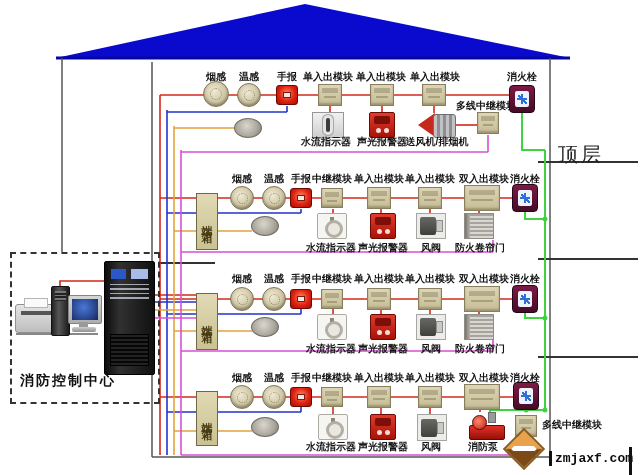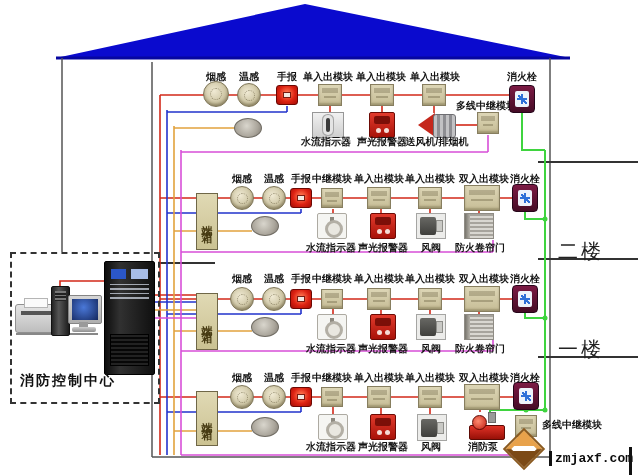--- a/index.html
+++ b/index.html
@@ -200,20 +200,21 @@
   <div class="dev mod" style="left:422px;top:84px;width:24px;height:22px"></div>
   <div class="dev hydrant" style="left:509px;top:85px;width:26px;height:28px"></div>
   <div class="dev mod" style="left:477px;top:112px;width:22px;height:22px"></div>
   <div class="dev oval" style="left:234px;top:118px;width:28px;height:20px"></div>
   <div class="dev elev" style="left:312px;top:112px;width:32px;height:26px"></div>
   <div class="dev strobe" style="left:369px;top:112px;width:26px;height:26px"></div>
   <div class="dev fan" style="left:418px;top:112px;width:38px;height:26px"></div>
   <div class="lbl" style="left:326px;top:137px">水流指示器</div>
   <div class="lbl" style="left:382px;top:137px">声光报警器</div>
   <div class="lbl" style="left:437px;top:137px">送风机/排烟机</div>
+  <div class="tag" style="left:581px;top:141px">顶层</div>
 
   <div class="dev tbox" style="left:196px;top:193px;width:22px;height:57px">端子箱</div>
   <div class="lbl" style="left:242px;top:174px">烟感</div>
   <div class="lbl" style="left:274px;top:174px">温感</div>
   <div class="lbl" style="left:301px;top:174px">手报</div>
   <div class="lbl" style="left:332px;top:174px">中继模块</div>
   <div class="lbl" style="left:379px;top:174px">单入出模块</div>
   <div class="lbl" style="left:430px;top:174px">单入出模块</div>
   <div class="lbl" style="left:484px;top:174px">双入出模块</div>
   <div class="lbl" style="left:525px;top:174px">消火栓</div>
@@ -227,21 +228,20 @@
   <div class="dev hydrant" style="left:512px;top:184px;width:26px;height:28px"></div>
   <div class="dev oval" style="left:251px;top:216px;width:28px;height:20px"></div>
   <div class="dev wflow" style="left:317px;top:213px;width:30px;height:26px"></div>
   <div class="dev strobe" style="left:370px;top:213px;width:26px;height:26px"></div>
   <div class="dev valve" style="left:416px;top:213px;width:30px;height:26px"></div>
   <div class="dev shutter" style="left:464px;top:213px;width:30px;height:26px"></div>
   <div class="lbl" style="left:331px;top:243px">水流指示器</div>
   <div class="lbl" style="left:383px;top:243px">声光报警器</div>
   <div class="lbl" style="left:431px;top:243px">风阀</div>
   <div class="lbl" style="left:480px;top:243px">防火卷帘门</div>
-  <div class="tag" style="left:581px;top:238px">二楼</div>
 
   <div class="dev tbox" style="left:196px;top:293px;width:22px;height:57px">端子箱</div>
   <div class="lbl" style="left:242px;top:274px">烟感</div>
   <div class="lbl" style="left:274px;top:274px">温感</div>
   <div class="lbl" style="left:301px;top:274px">手报</div>
   <div class="lbl" style="left:332px;top:274px">中继模块</div>
   <div class="lbl" style="left:379px;top:274px">单入出模块</div>
   <div class="lbl" style="left:430px;top:274px">单入出模块</div>
   <div class="lbl" style="left:484px;top:274px">双入出模块</div>
   <div class="lbl" style="left:525px;top:274px">消火栓</div>
@@ -255,21 +255,20 @@
   <div class="dev hydrant" style="left:512px;top:285px;width:26px;height:28px"></div>
   <div class="dev oval" style="left:251px;top:317px;width:28px;height:20px"></div>
   <div class="dev wflow" style="left:317px;top:314px;width:30px;height:26px"></div>
   <div class="dev strobe" style="left:370px;top:314px;width:26px;height:26px"></div>
   <div class="dev valve" style="left:416px;top:314px;width:30px;height:26px"></div>
   <div class="dev shutter" style="left:464px;top:314px;width:30px;height:26px"></div>
   <div class="lbl" style="left:331px;top:344px">水流指示器</div>
   <div class="lbl" style="left:383px;top:344px">声光报警器</div>
   <div class="lbl" style="left:431px;top:344px">风阀</div>
   <div class="lbl" style="left:480px;top:344px">防火卷帘门</div>
-  <div class="tag" style="left:581px;top:336px">一楼</div>
 
   <div class="dev tbox" style="left:196px;top:391px;width:22px;height:55px">端子箱</div>
   <div class="lbl" style="left:242px;top:373px">烟感</div>
   <div class="lbl" style="left:274px;top:373px">温感</div>
   <div class="lbl" style="left:301px;top:373px">手报</div>
   <div class="lbl" style="left:332px;top:373px">中继模块</div>
   <div class="lbl" style="left:379px;top:373px">单入出模块</div>
   <div class="lbl" style="left:430px;top:373px">单入出模块</div>
   <div class="lbl" style="left:484px;top:373px">双入出模块</div>
   <div class="lbl" style="left:525px;top:373px">消火栓</div>

